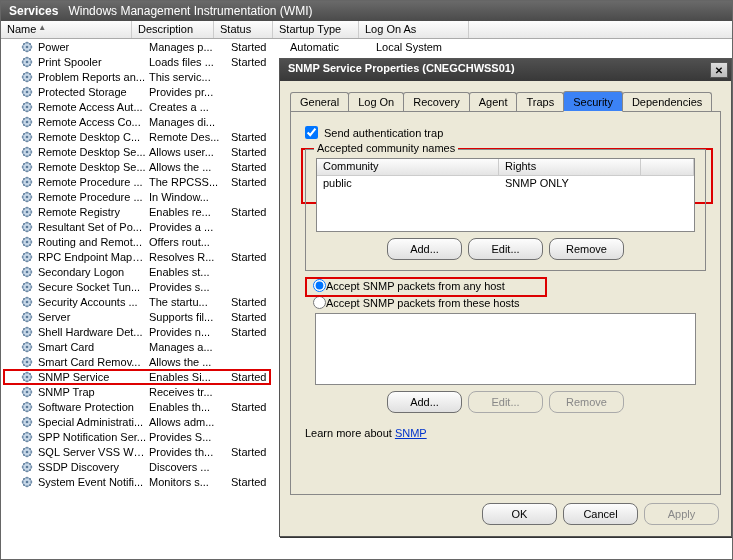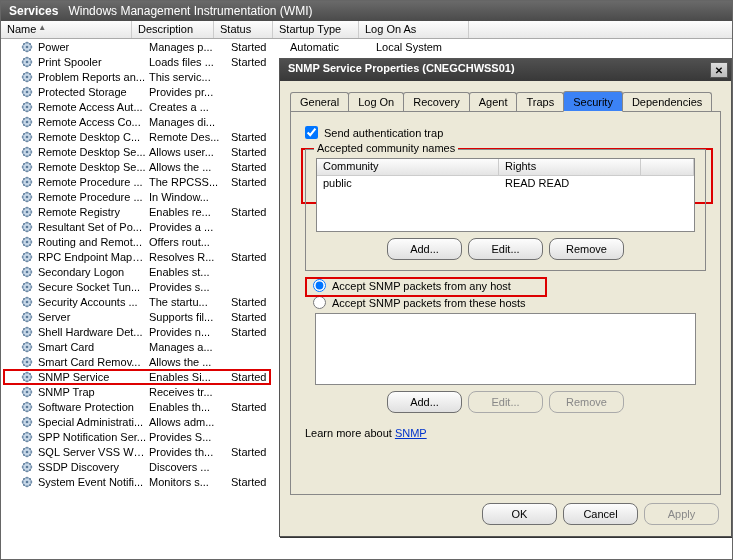--- a/index.html
+++ b/index.html
@@ -212,21 +212,21 @@
     font-family: inherit;
     font-size: 11px;
     cursor: pointer;
   }
   .winbtn:disabled {
     color: #888;
     background: #ece9d8;
     border-color: #aaa;
     cursor: default;
   }
-  .radio-row { display: flex; align-items: center; gap: 6px; margin: 4px 0 2px 8px;}
+  .radio-row { display: flex; align-items: center; margin: 4px 0 2px 8px;}
   .red-highlight-radio {
     position: absolute;
     border: 2px solid #d00;
     pointer-events: none;
   }
   .listbox {
     background: #fff;
     border: 1px solid #888;
     height: 72px;
     margin: 4px 10px 6px 10px;
@@ -708,21 +708,21 @@
     <div class="groupbox">
       <span class="groupbox-label">Accepted community names</span>
       <div class="listview">
         <div class="listview-header">
           <div class="lvcol lvcol1">Community</div>
           <div class="lvcol lvcol2">Rights</div>
           <div class="lvcol" style="flex:1"></div>
         </div>
         <div class="listview-row">
           <div class="lvcell1">public</div>
-          <div class="lvcell2">READ READ</div>
+          <div class="lvcell2">SNMP ONLY</div>
         </div>
       </div>
       <div class="btn-row">
         <button class="winbtn">Add...</button>
         <button class="winbtn">Edit...</button>
         <button class="winbtn">Remove</button>
       </div>
     </div>
 
     <div style="position:relative;">

